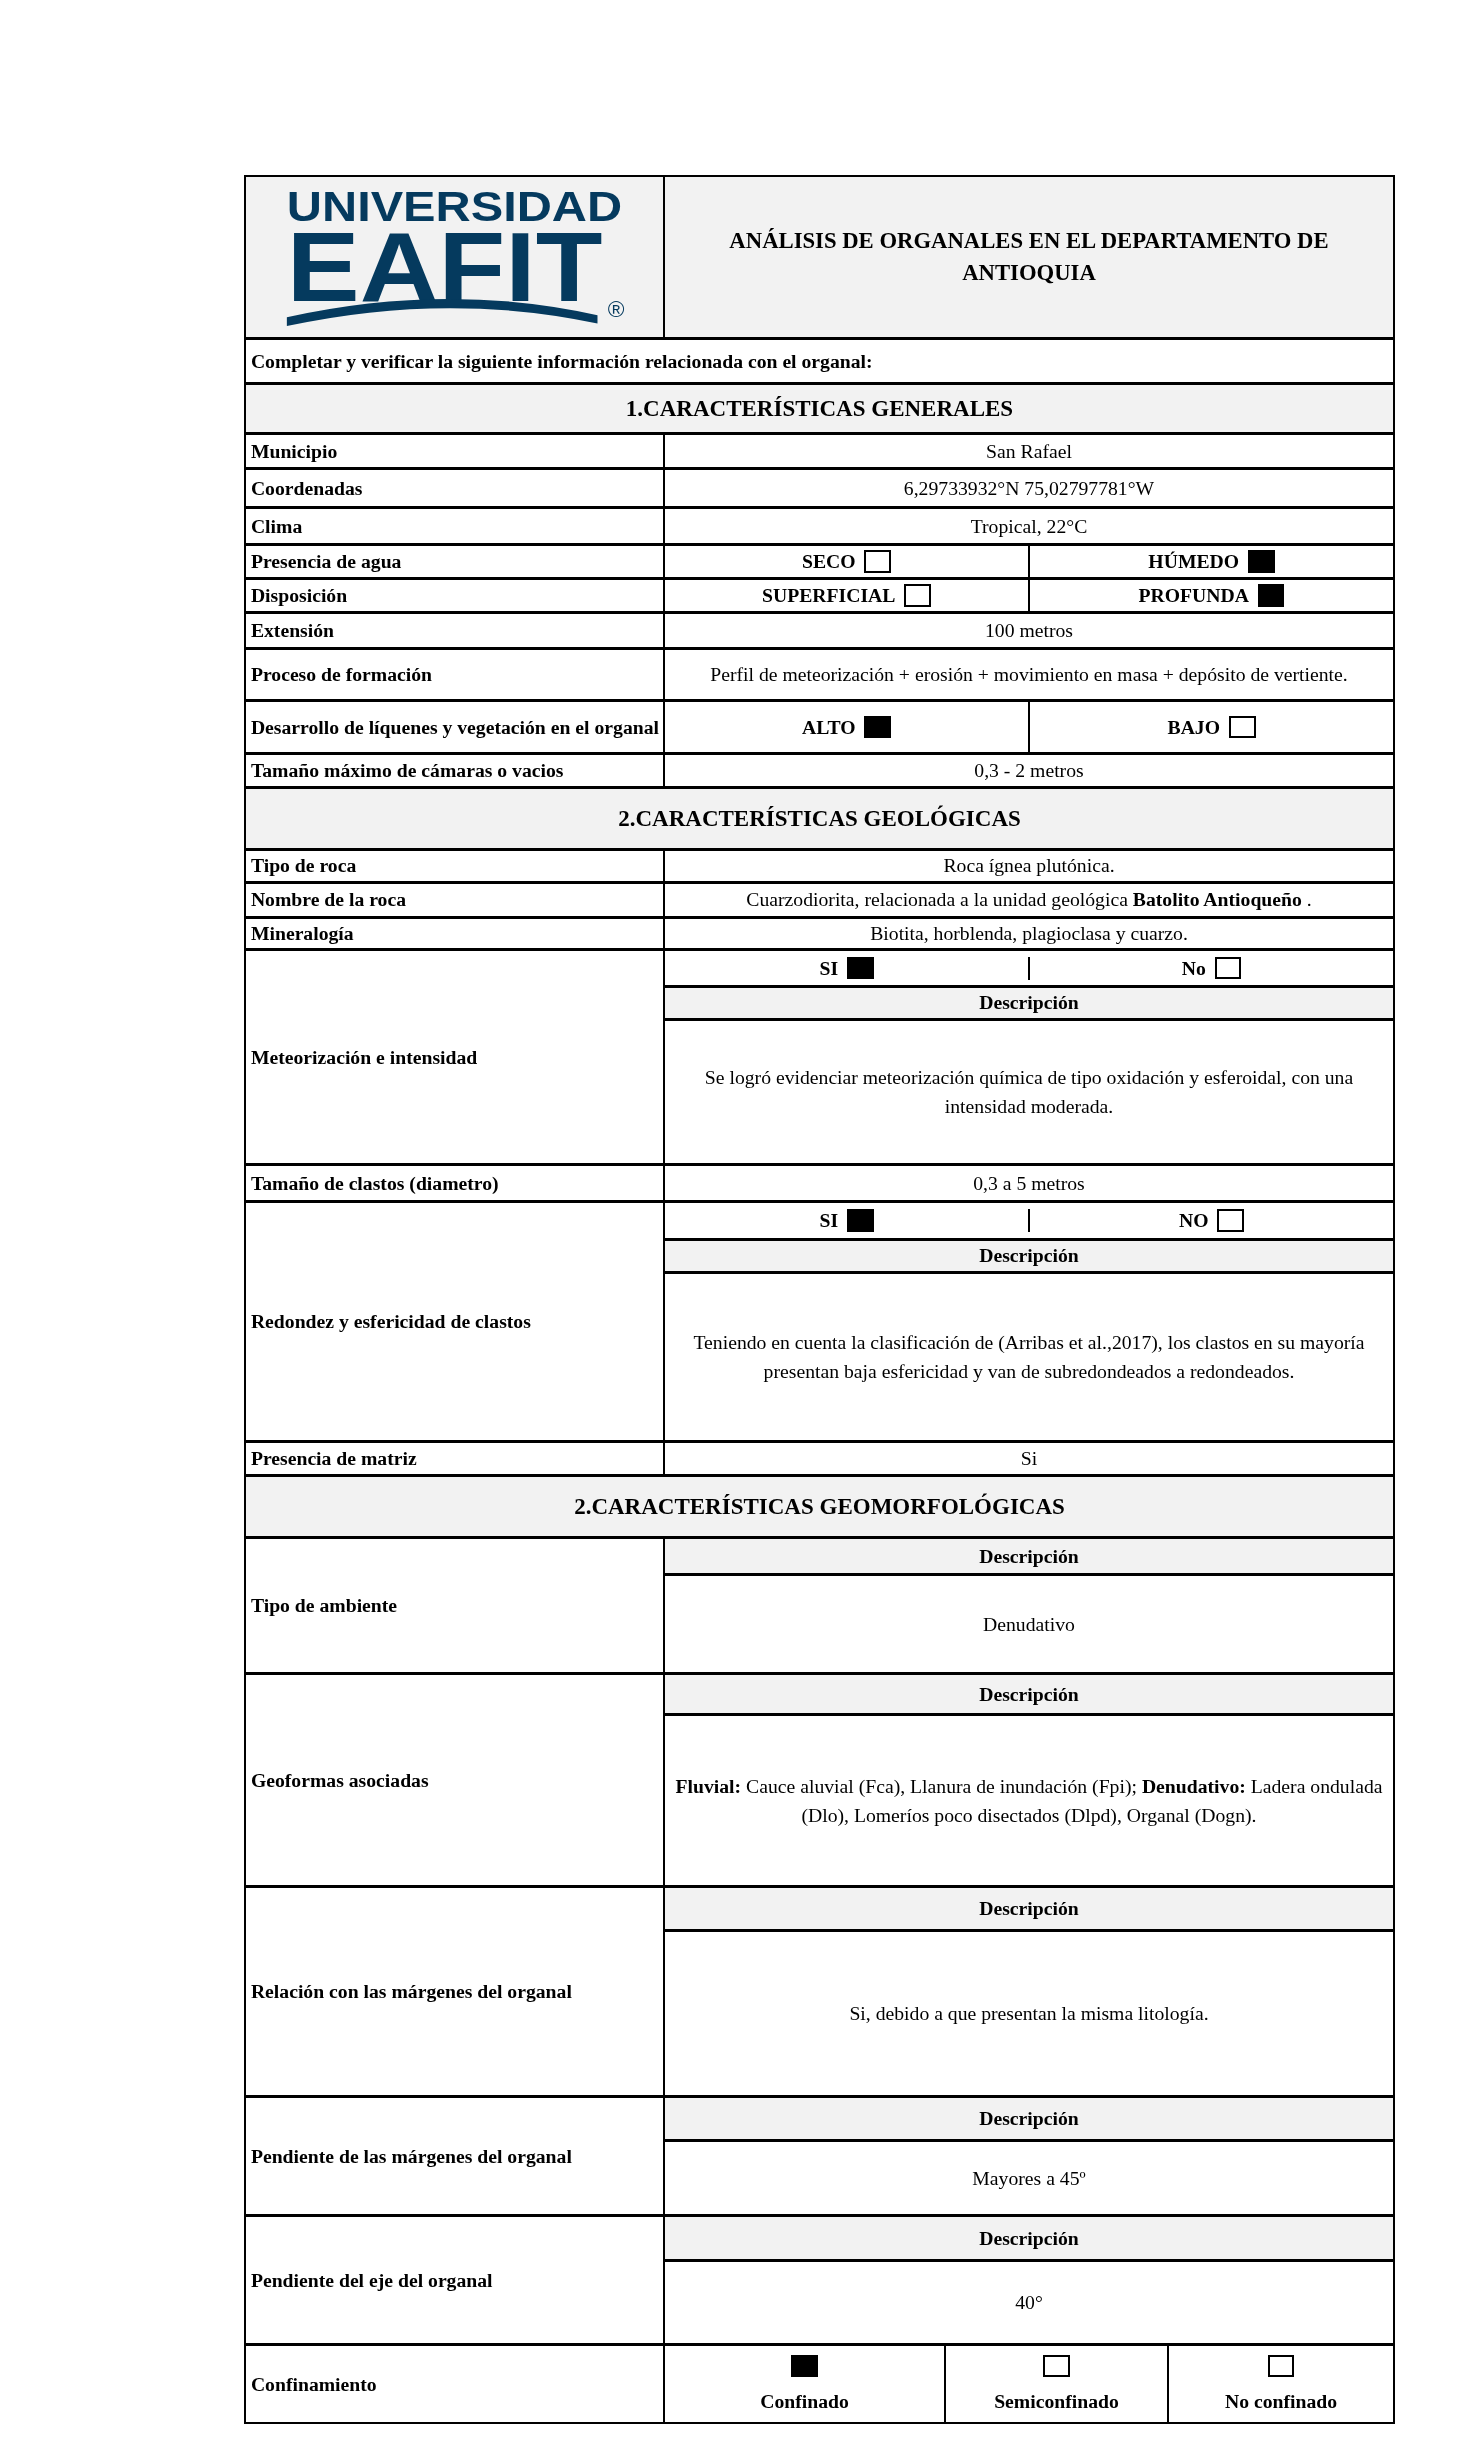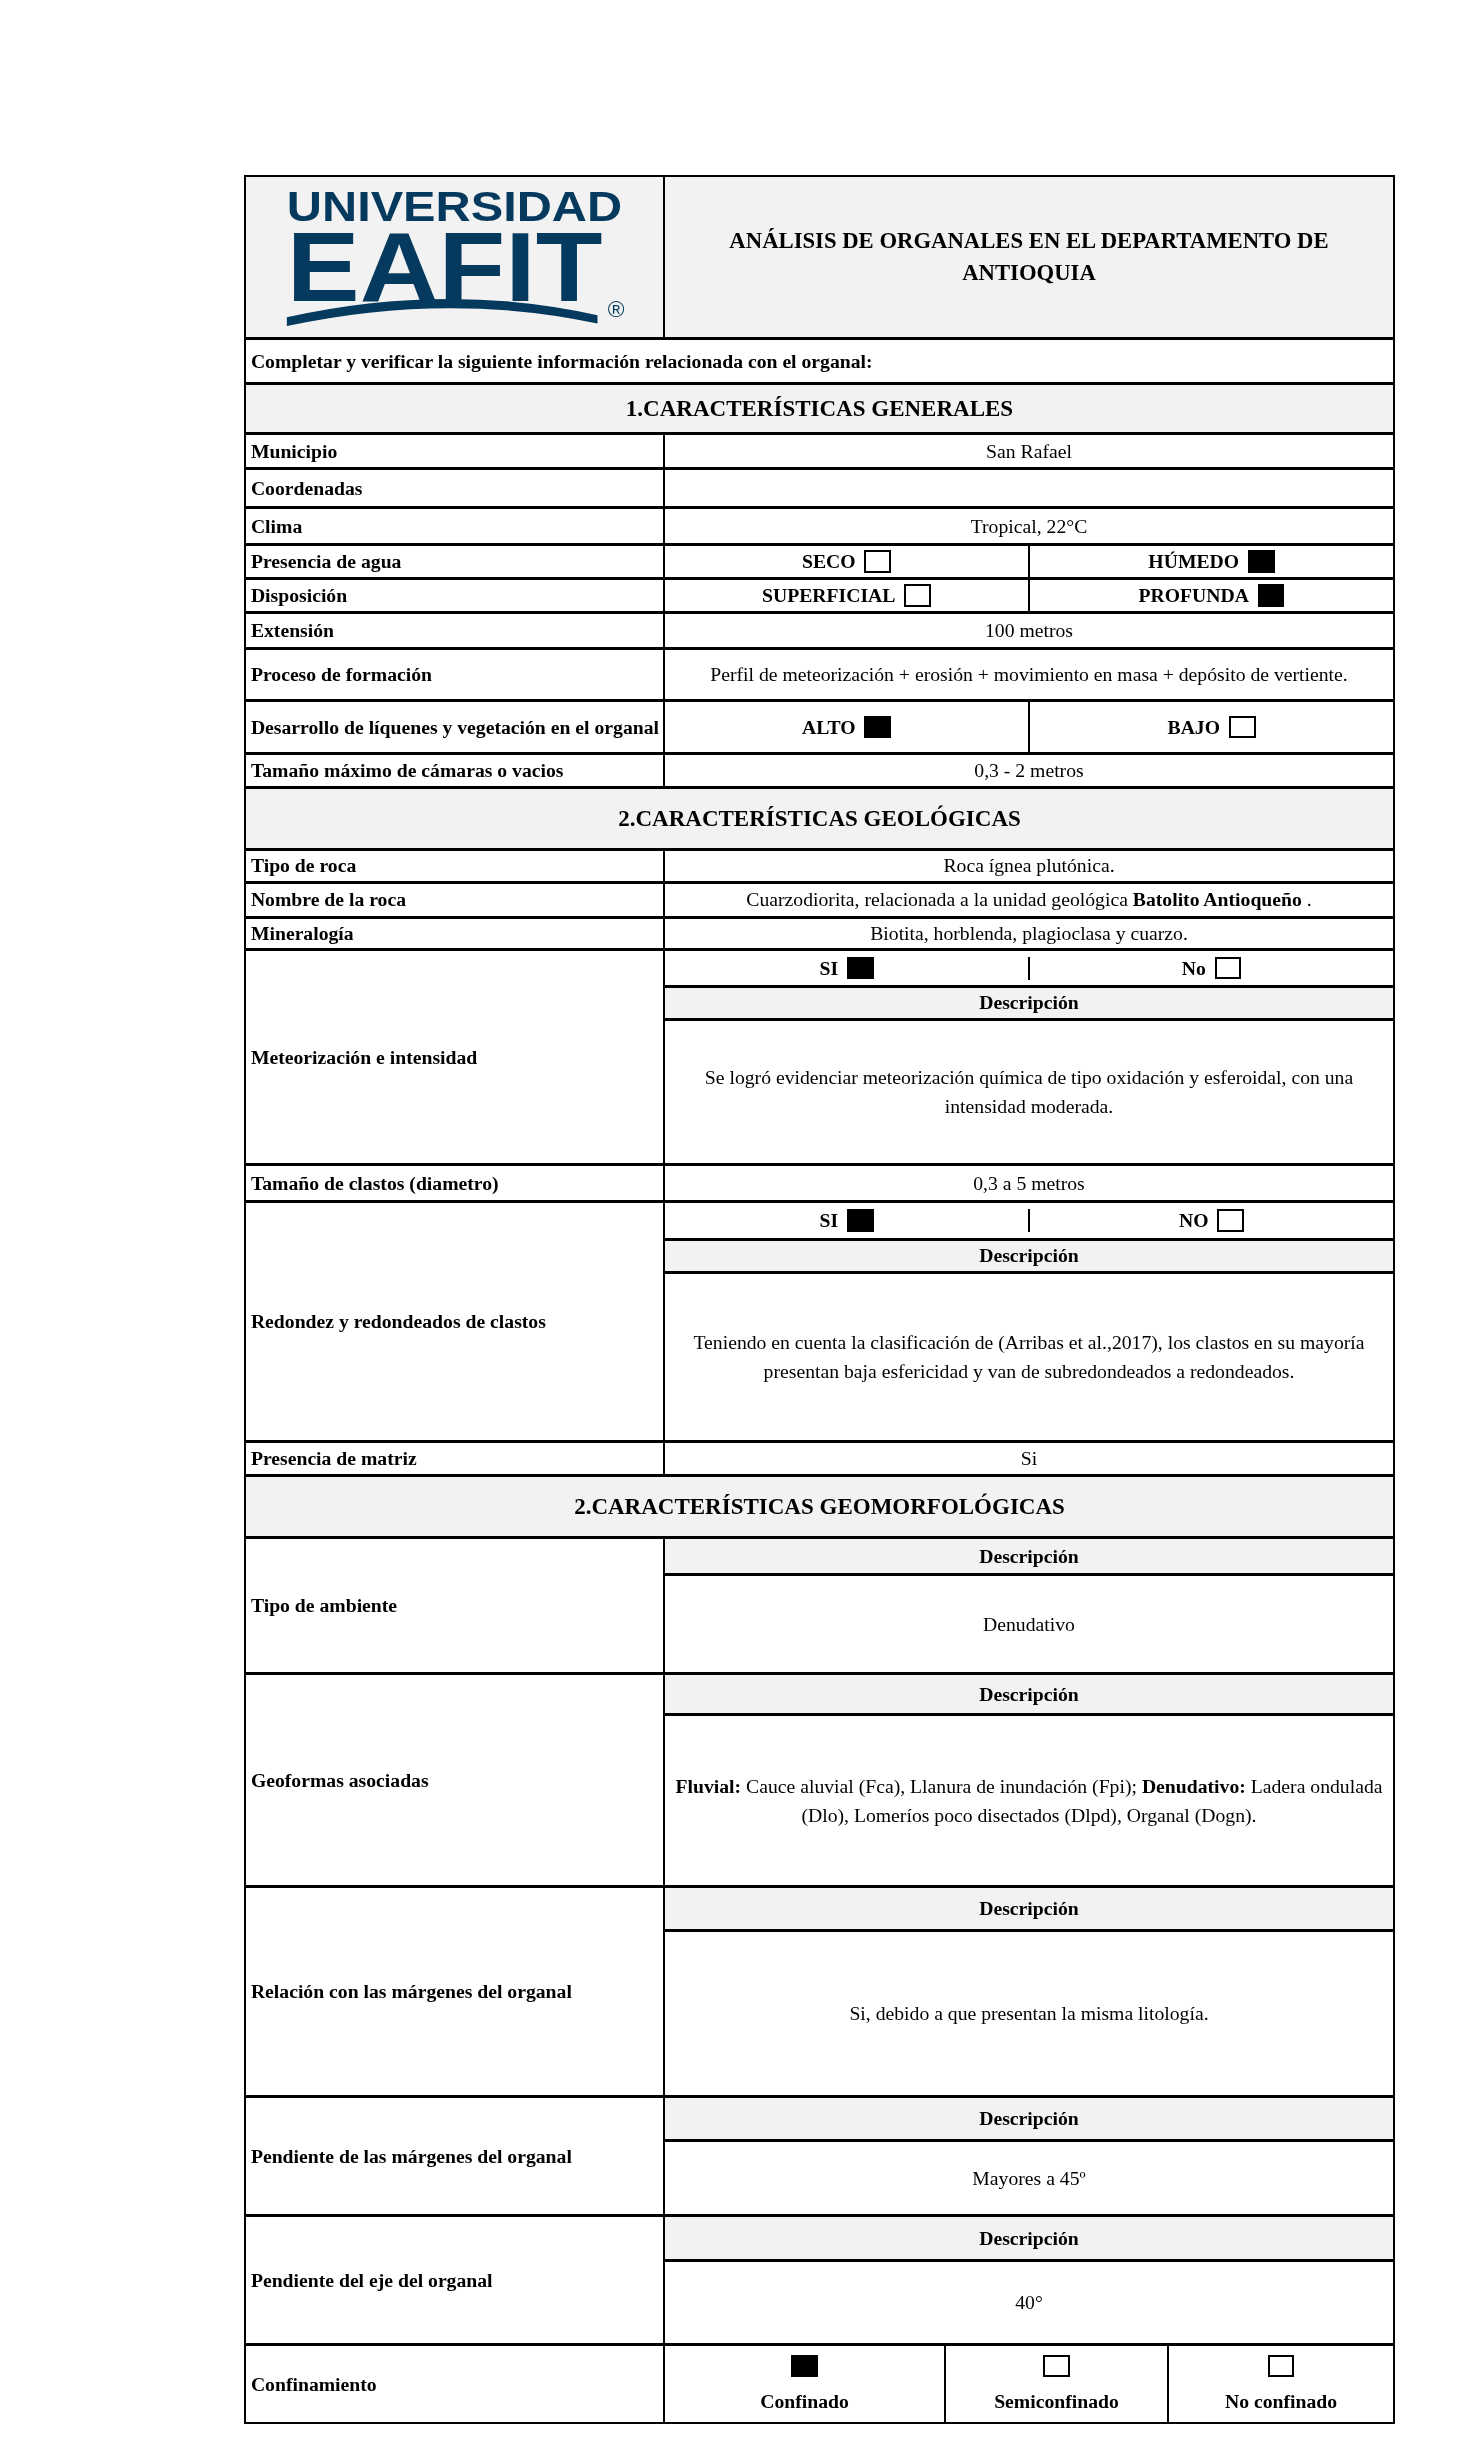--- a/index.html
+++ b/index.html
@@ -49,20 +49,21 @@
   <div class="row instr" style="height:45px;">Completar  y verificar la siguiente información relacionada con el organal:</div>
 
   <div class="row sec" style="height:50px;">1.CARACTERÍSTICAS GENERALES</div>
 
   <div class="row" style="height:35px;">
     <div class="lbl">Municipio</div>
     <div class="val">San Rafael</div>
   </div>
   <div class="row" style="height:39px;">
     <div class="lbl">Coordenadas</div>
+    <div class="val">6,29733932°N 75,02797781°W</div>
   </div>
   <div class="row" style="height:37px;">
     <div class="lbl">Clima</div>
     <div class="val">Tropical, 22°C</div>
   </div>
   <div class="row" style="height:34px;">
     <div class="lbl">Presencia de agua</div>
     <div class="split">
       <div>
           <span>SECO</span>
@@ -146,21 +147,21 @@
       </div>
       <div class="sub dhdr" style="height:32.5px;flex:0 0 32.5px;">Descripción</div>
       <div class="sub dtxt" style="flex:1;">Se logró evidenciar meteorización química de tipo oxidación y esferoidal, con una intensidad moderada.</div>
     </div>
   </div>
   <div class="row" style="height:37px;">
     <div class="lbl">Tamaño de clastos (diametro)</div>
     <div class="val">0,3 a 5 metros</div>
   </div>
   <div class="row" style="height:240px;">
-    <div class="lbl">Redondez y redondeados de clastos</div>
+    <div class="lbl">Redondez y esfericidad de clastos</div>
     <div class="stack">
       <div class="sub split" style="height:35px;flex:0 0 35px;">
         <div>
             <span>SI</span>
             <span class="box on"></span>
           </div>
         <div>
             <span>NO</span>
             <span class="box"></span>
           </div>

